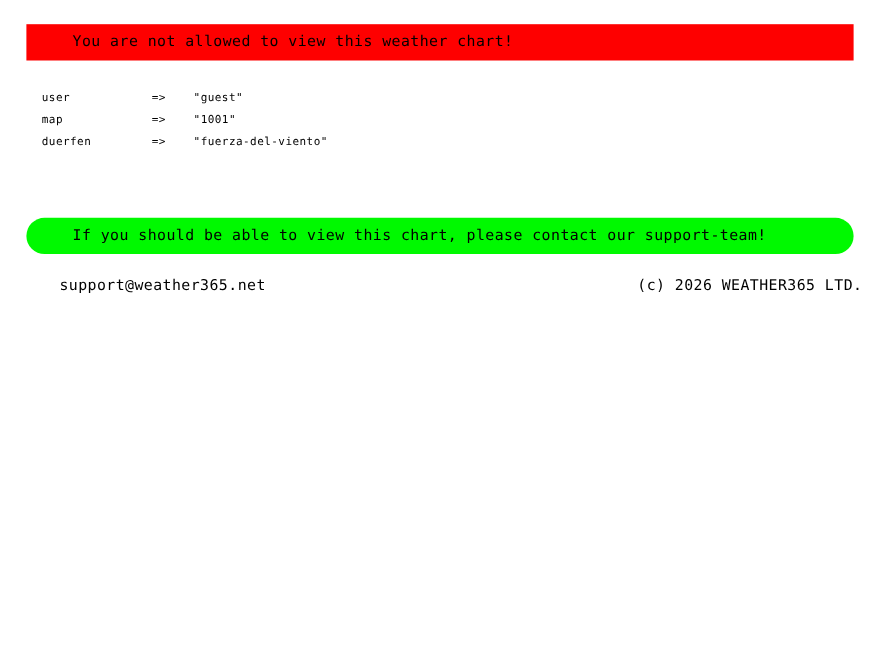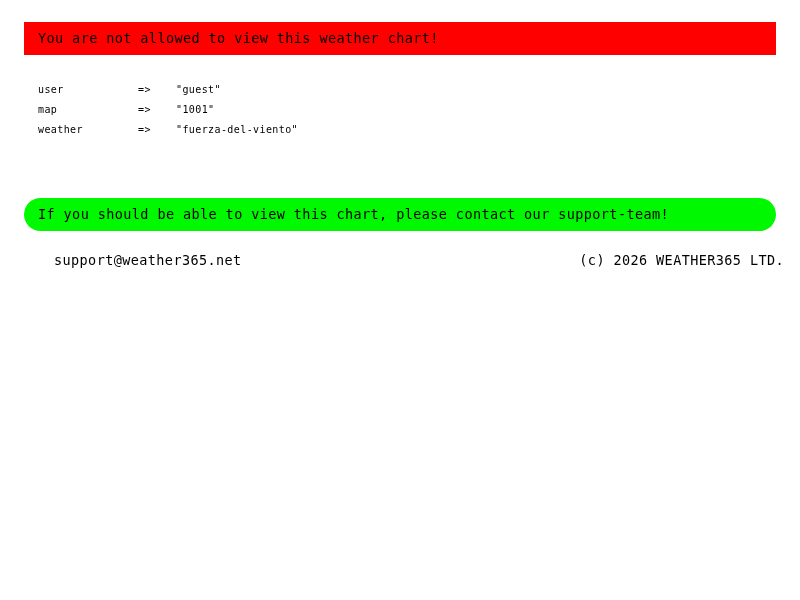--- a/index.html
+++ b/index.html
@@ -33,20 +33,21 @@
   }
   .banner-ok {
     top: 198px;
     background: #00f900;
     border-radius: 27px;
   }
   .banner-line {
     line-height: 21px;
     white-space: pre;
     letter-spacing: 0.4px;
+    margin-left: 28px;
   }
   .params {
     position: absolute;
     left: 38px;
     top: 80px;
     border-collapse: collapse;
   }
   .params td {
     padding: 0;
     line-height: 20px;
@@ -95,21 +96,21 @@
       <td class="key">user</td>
       <td class="arrow">=&gt;</td>
       <td class="value">"guest"</td>
     </tr>
     <tr>
       <td class="key">map</td>
       <td class="arrow">=&gt;</td>
       <td class="value">"1001"</td>
     </tr>
     <tr>
-      <td class="key">weather</td>
+      <td class="key">duerfen</td>
       <td class="arrow">=&gt;</td>
       <td class="value">"fuerza-del-viento"</td>
     </tr>
   </tbody>
     </table>
 
   <div class="banner banner-ok">
     <div class="banner-line">If you should be able to view this chart, please contact our support-team!</div>
   </div>
 

